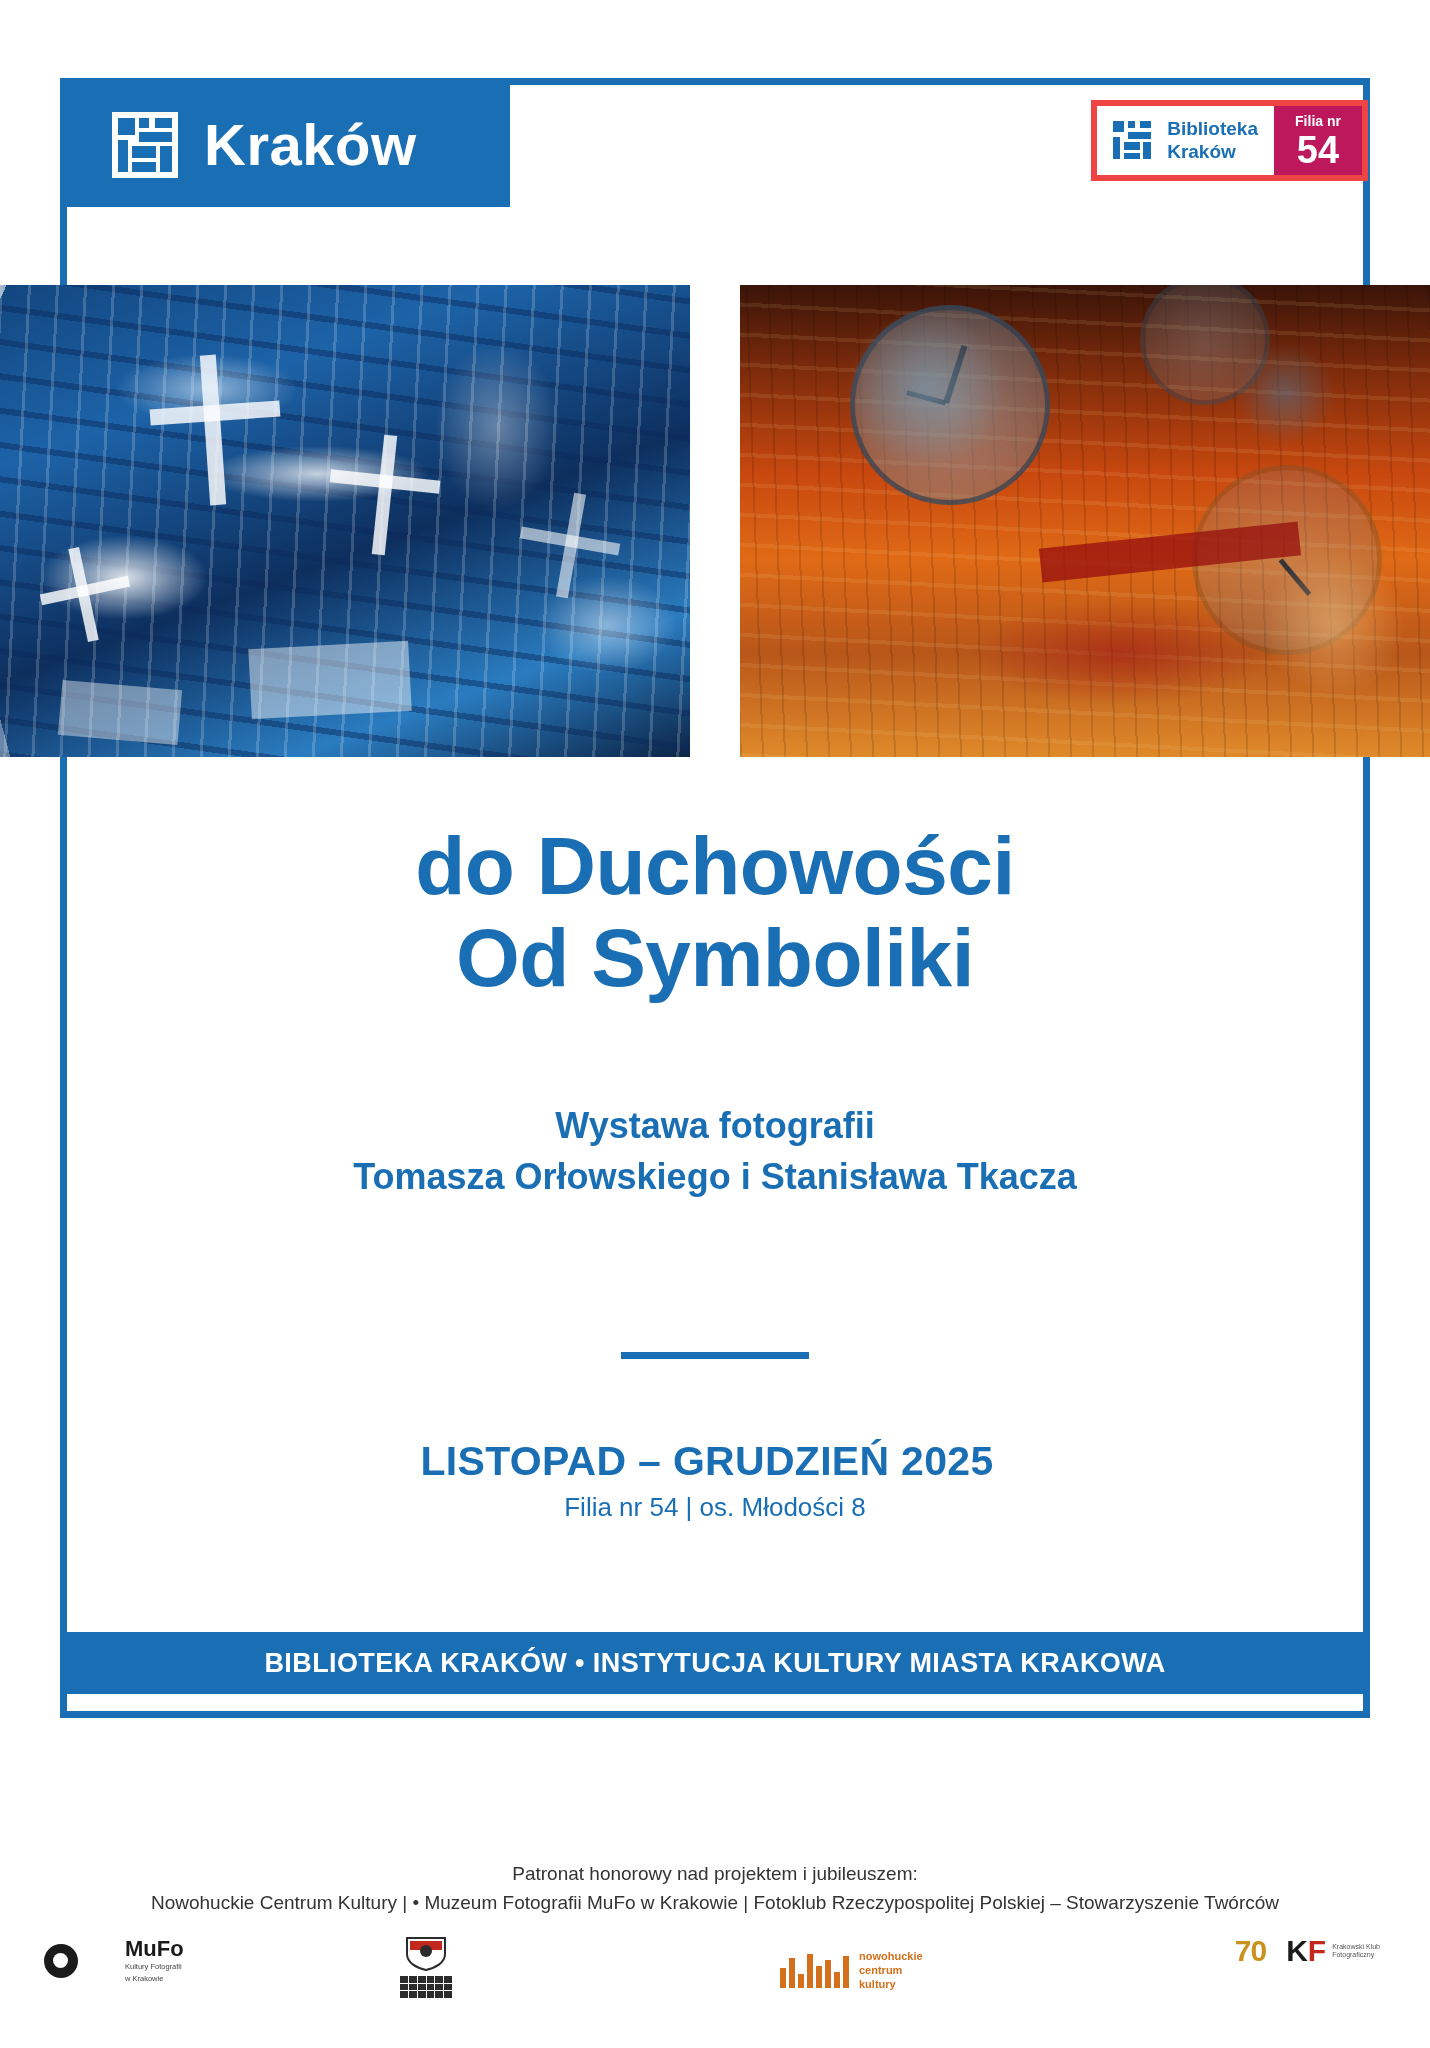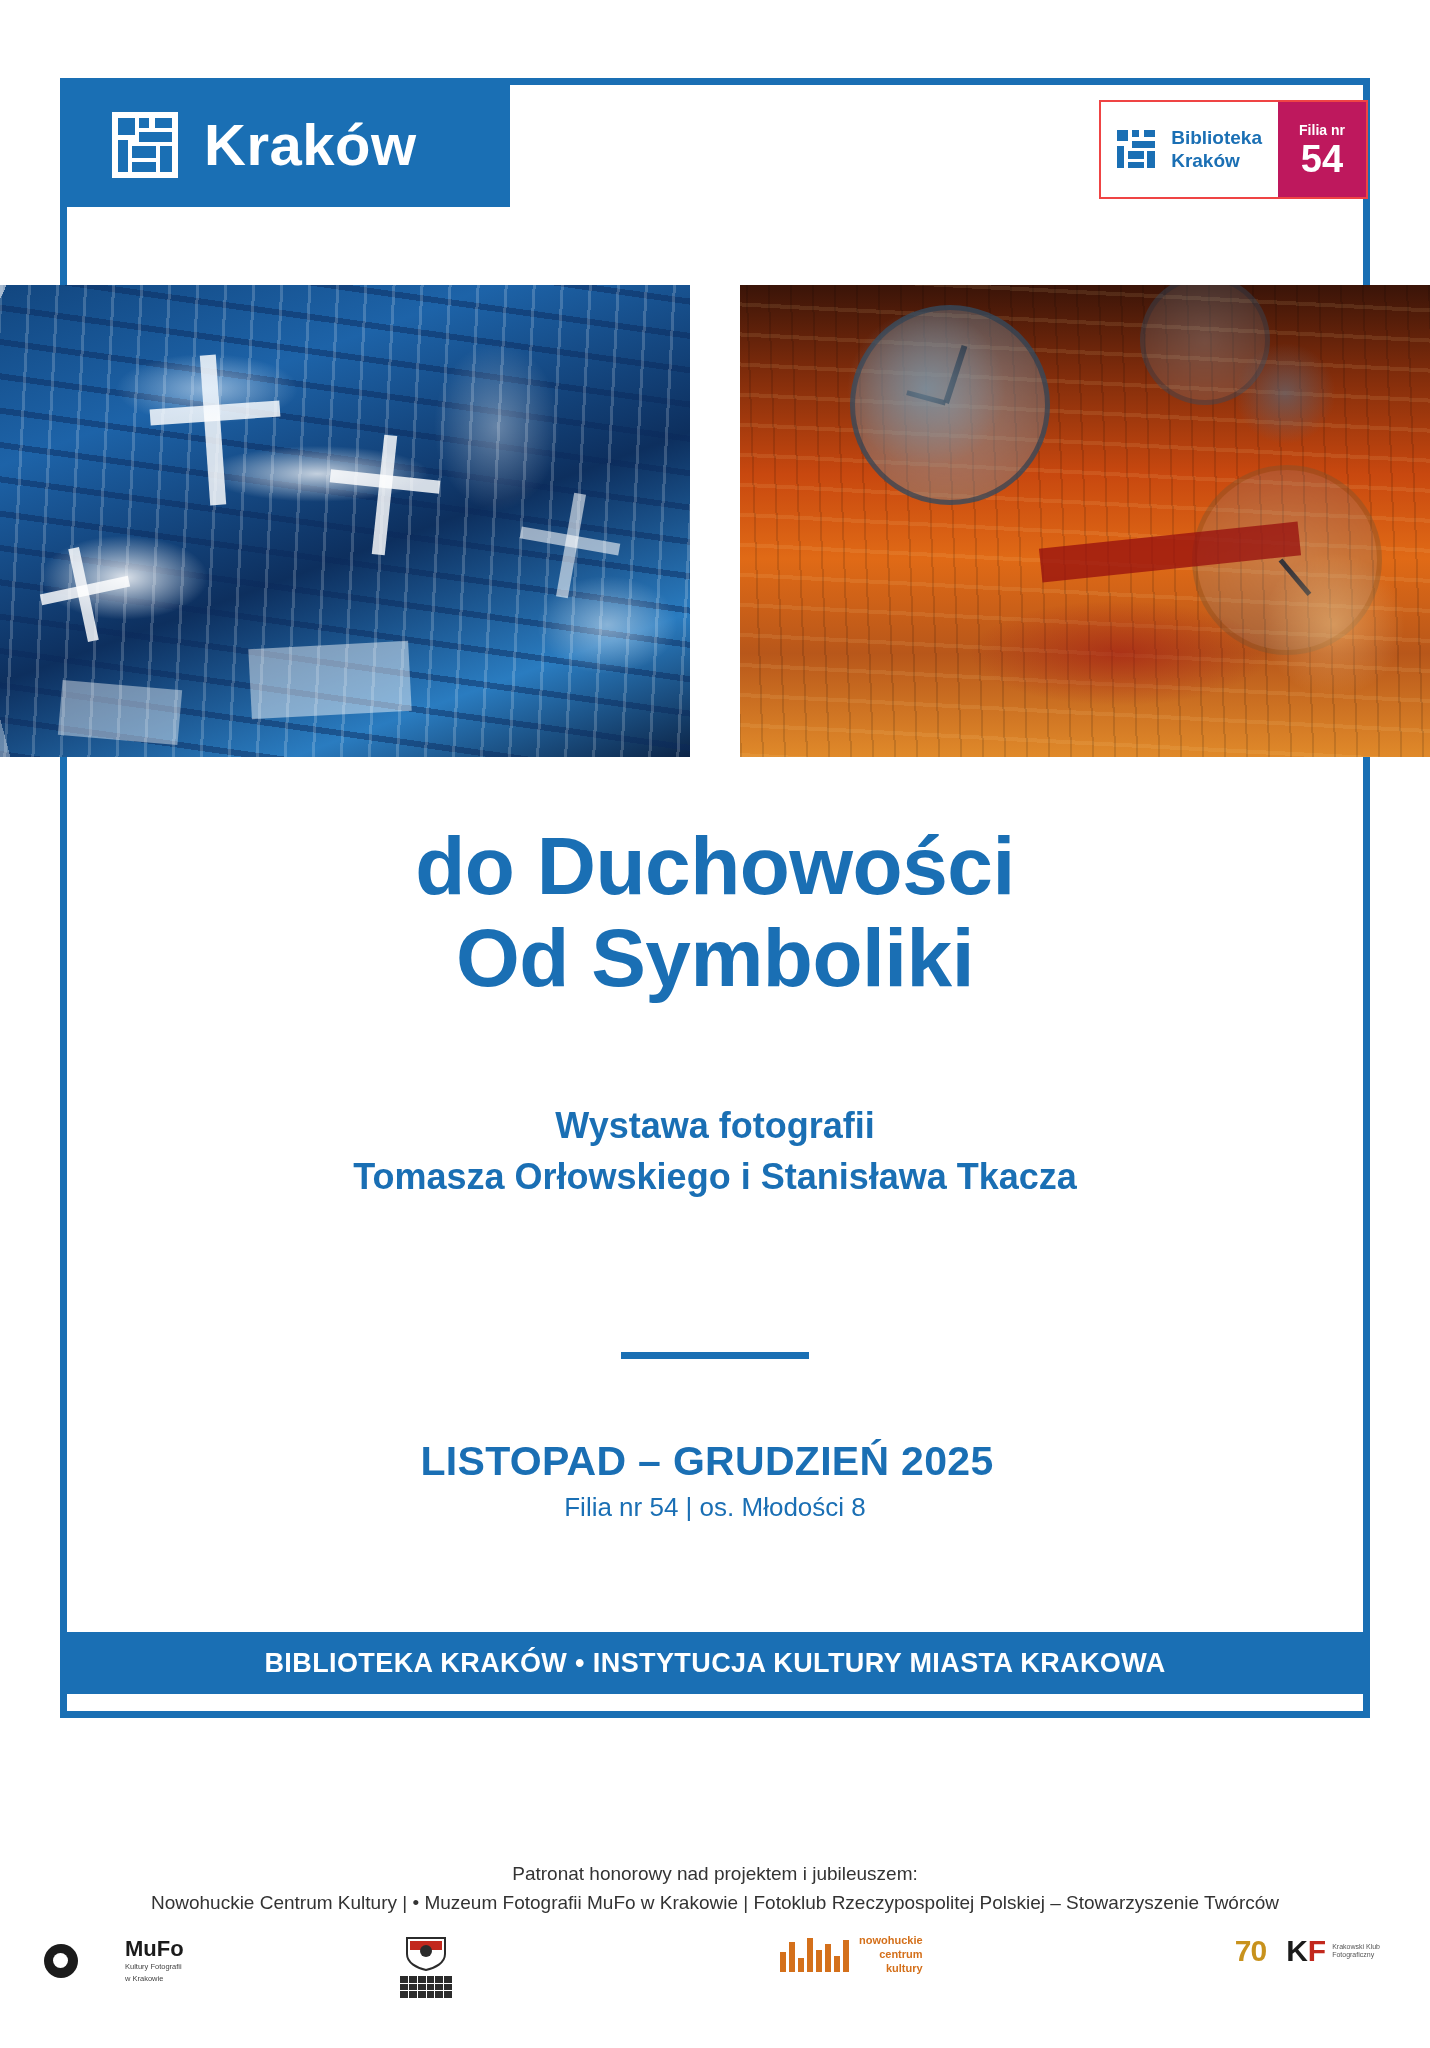--- a/index.html
+++ b/index.html
@@ -61,24 +61,24 @@
     letter-spacing: 0.5px;
     margin-left: 26px;
     line-height: 1;
   }
 
   
   .biblio {
     position: absolute;
     right: 62px;
     top: 100px;
-    height: 99px;
+    height: 81px;
     display: flex;
     align-items: stretch;
-    border: 2px solid #ef4444;
+    border: 6px solid #ef4444;
     box-sizing: border-box;
     background: #ffffff;
   }
   .biblio-left {
     display: flex;
     align-items: center;
     padding: 0 16px 0 14px;
     gap: 12px;
   }
   .biblio-mark {
@@ -314,21 +314,21 @@
   }
   .mufo-txt { margin-left: 6px; }
   .mufo-name { font-size: 22px; font-weight: bold; color:#1b1b1b; line-height:1; }
   .mufo-sub { font-size: 7.5px; color:#444; line-height:1.15; margin-top:3px; }
 
   .logo-fotoklub { left: 360px; top: 4px; flex-direction: column; align-items:center; }
   .fk-shield { width: 46px; height: 38px; position: relative; }
   .fk-grid { width: 52px; height: 22px; margin-top:4px; display:grid; grid-template-columns: repeat(6,1fr); grid-template-rows: repeat(3,1fr); gap:1px; }
   .fk-grid div { background:#2b2b2b; }
 
-  .logo-nck { left: 740px; top: 4px; text-align: right; }
+  .logo-nck { left: 740px; top: 20px; }
   .nck-bars { display:flex; align-items:flex-end; gap:3px; height:34px; }
   .nck-bars i { display:block; width:6px; background:#d4701b; }
   .nck-txt { margin-left:10px; font-size:11px; color:#d4701b; font-weight:bold; line-height:1.25; }
 
   .logo-kkf { right: 10px; top: 4px; }
   .kkf-70 { font-size: 30px; font-weight:bold; color:#c8921d; letter-spacing:-1px; }
   .kkf-mark { margin-left:20px; }
   .kkf-k { font-size: 30px; font-weight:bold; color:#1b1b1b; }
   .kkf-f { font-size: 30px; font-weight:bold; color:#c2281d; }
   .kkf-sub { font-size: 7px; color:#555; line-height:1.1; }

